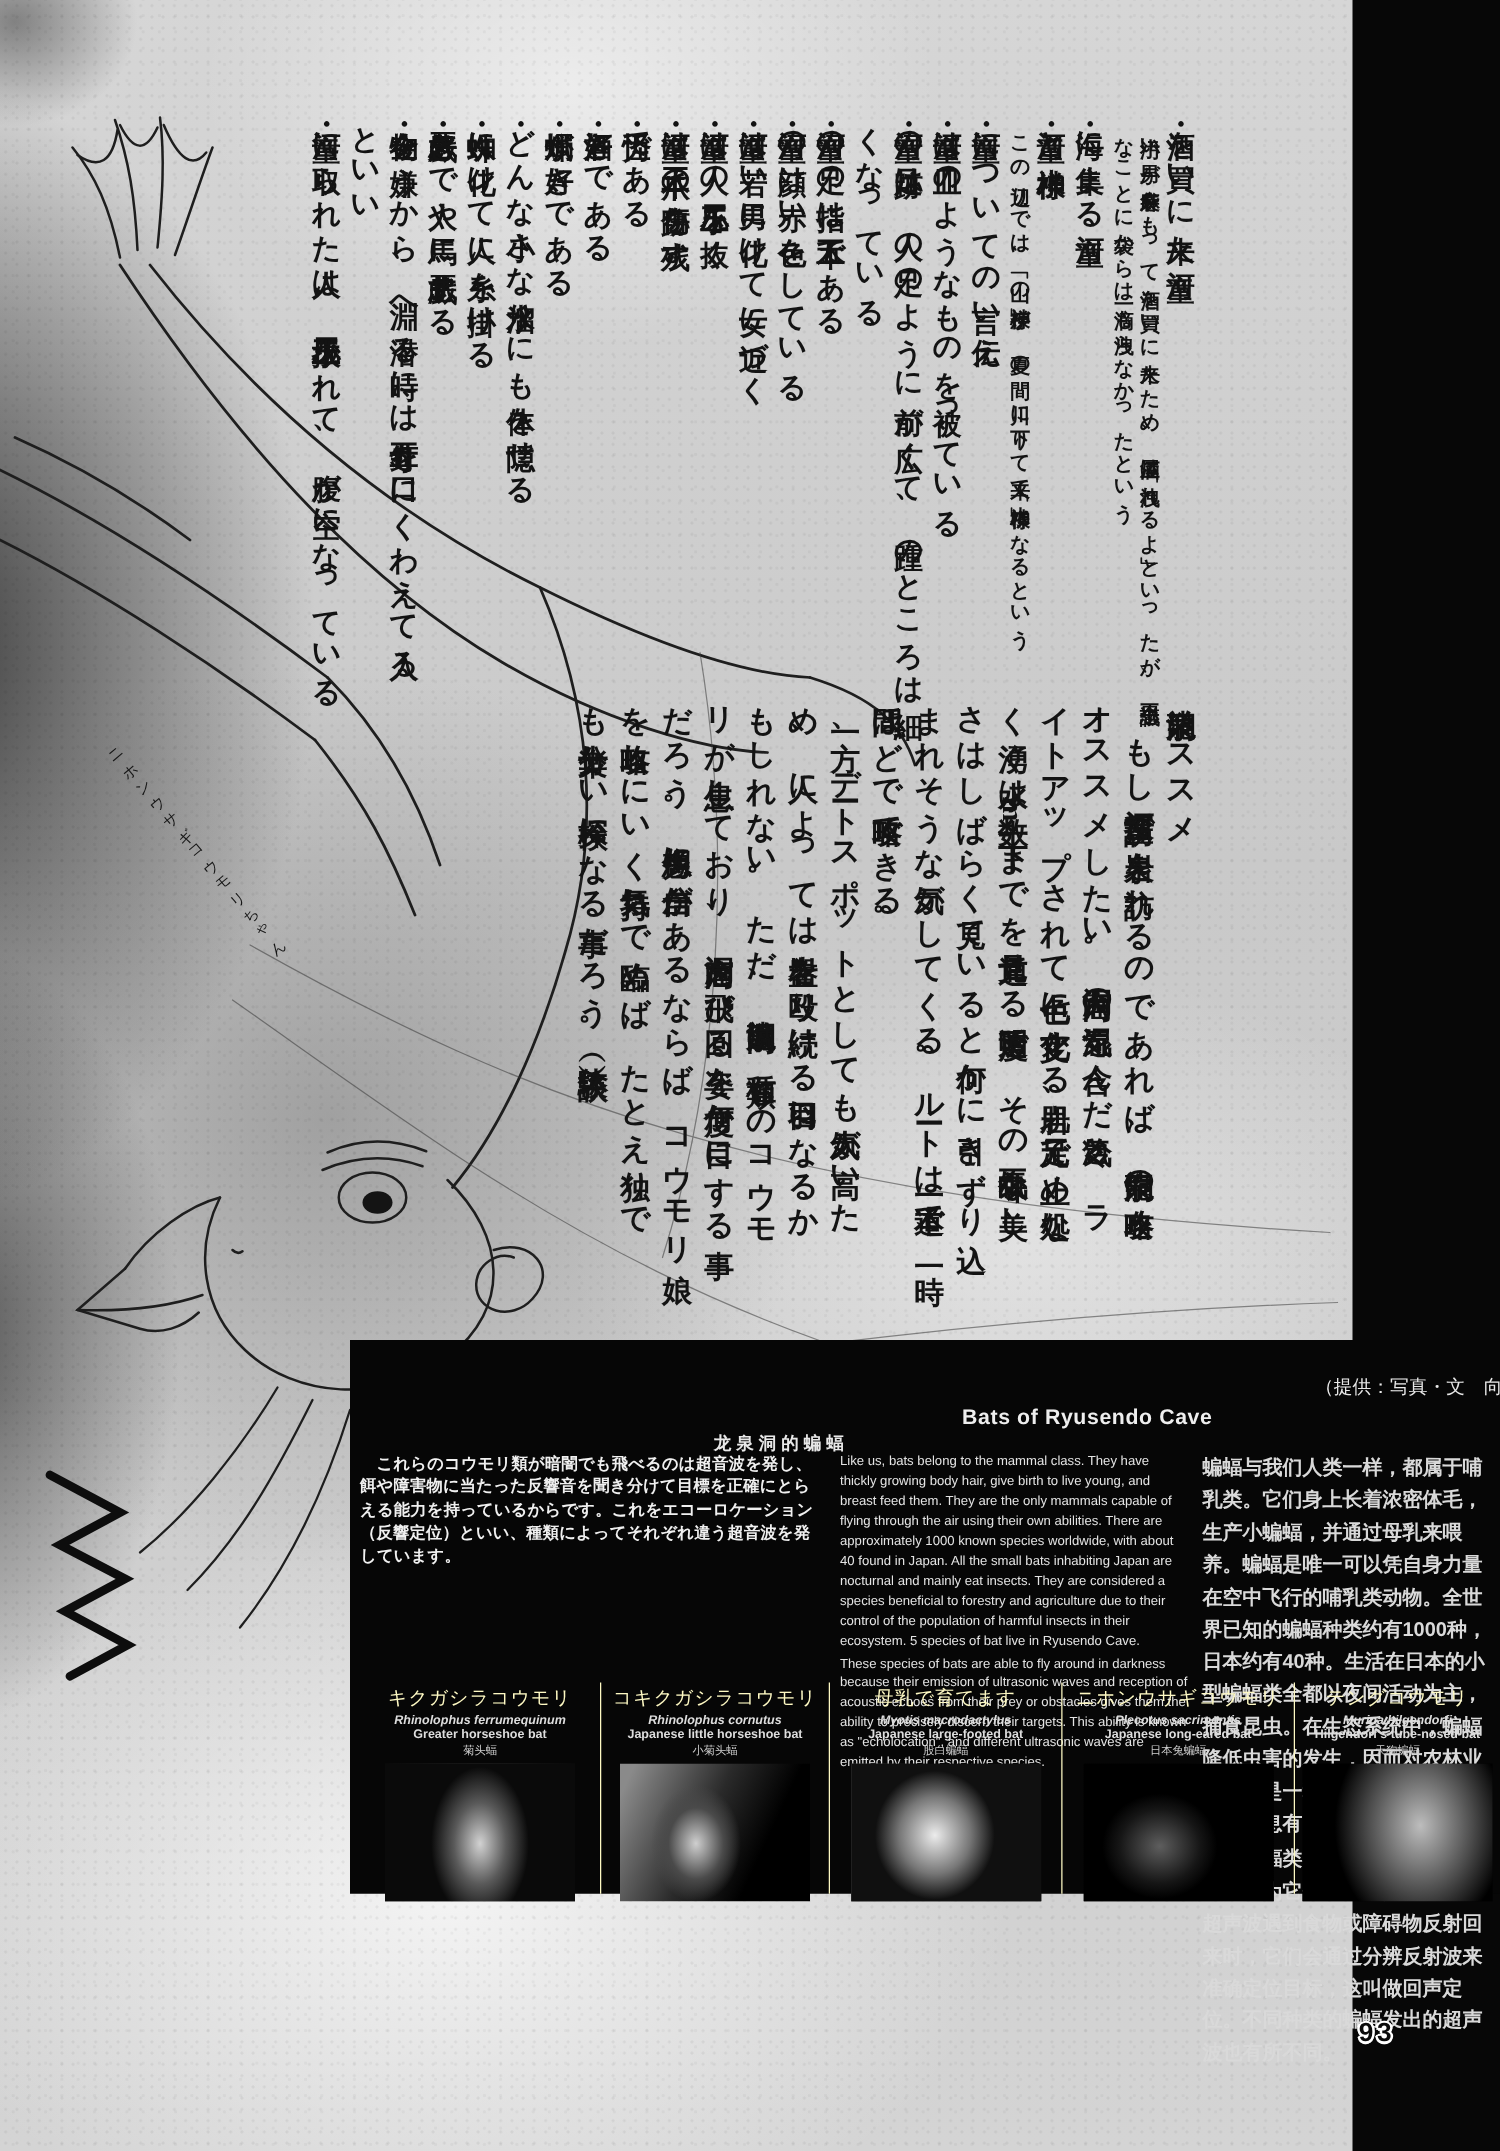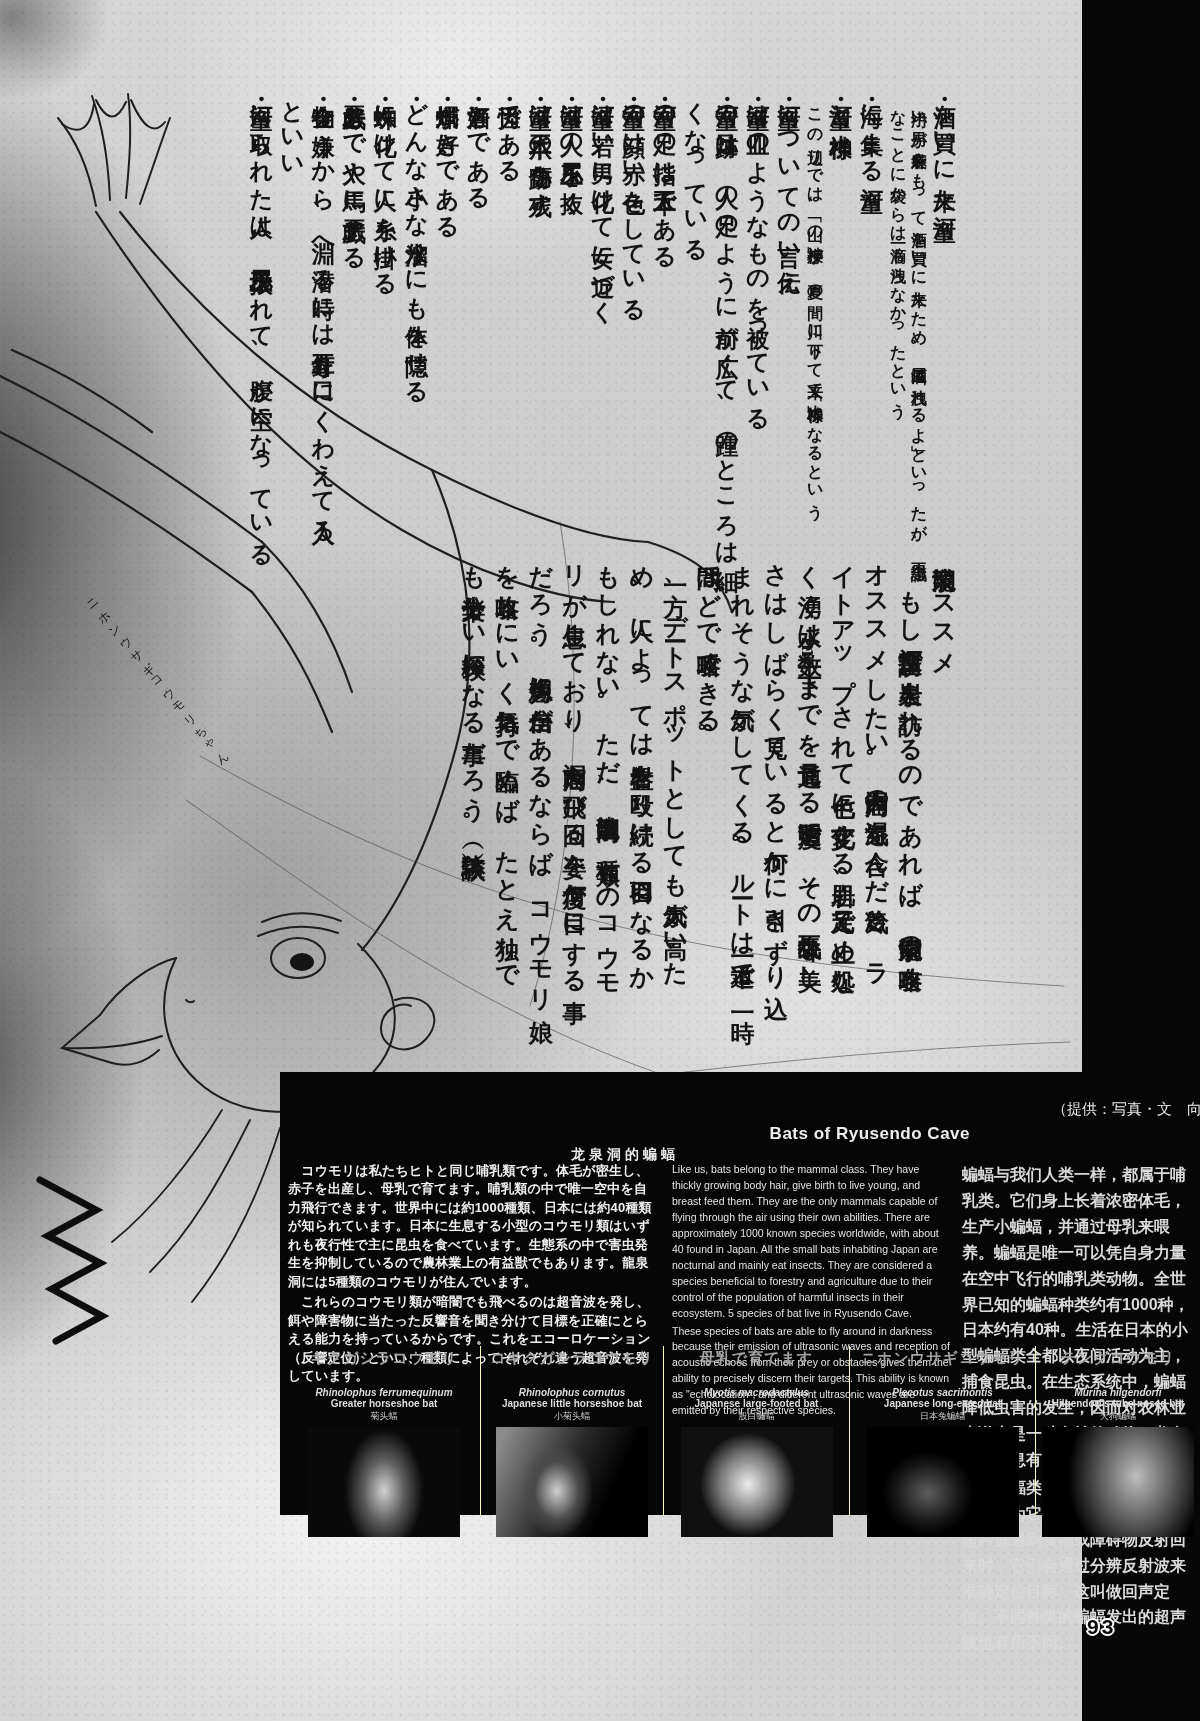--- a/index.html
+++ b/index.html
@@ -51,22 +51,22 @@
   .panel-credit{position:absolute;top:28px;left:772px;font-size:15px;white-space:nowrap;color:#e8e8e8;}
   .panel-cols{position:absolute;top:90px;left:8px;width:912px;display:flex;gap:12px;}
   .panel-cols p{margin:0 0 2px 0;}
   .col-ja{width:372px;font-size:13px;font-weight:bold;line-height:1.42;color:#f0f0f0;letter-spacing:.2px;}
   .col-en{width:278px;font-size:10.5px;line-height:1.52;color:#e4e4e4;}
   .col-zh{width:238px;font-size:16px;font-weight:bold;line-height:1.62;color:#d9d9d9;}
   .species-row{position:absolute;left:8px;top:274px;width:912px;height:169px;display:flex;}
   .species{box-sizing:border-box;text-align:center;padding-top:3px;}
   .species+.species{border-left:1px solid #fef9c3;}
   .sp-1{width:192px;} .sp-2{width:183px;} .sp-3{width:186px;} .sp-4{width:186px;} .sp-5{flex:1;}
-  .s-ja{font-size:15px;font-weight:bold;letter-spacing:1px;color:#a3a3a3;}
-  .s-latin{font-size:10px;font-style:italic;font-weight:bold;margin-top:19px;color:#ddd;}
+  .s-ja{font-size:15px;font-weight:normal;letter-spacing:1px;color:#fef9c3;}
+  .s-latin{font-size:10px;font-style:italic;font-weight:bold;margin-top:3px;color:#ddd;}
   .s-en{font-size:10px;font-weight:bold;color:#ddd;}
   .s-zh{font-size:9px;margin-top:1px;color:#cfcfcf;}
   .s-photo{width:152px;height:110px;margin:4px auto 0;background:#000;}
   .sp-1 .s-photo{background:
       radial-gradient(46px 72px at 50% 58%, #d2d2d2 0%, #5a5a5a 45%, #0a0a0a 85%),
       radial-gradient(130px 46px at 50% 8%, #7a7a7a, rgba(0,0,0,0) 70%),#050505;}
   .sp-2 .s-photo{background:
       radial-gradient(40px 52px at 40% 58%, #cfcfcf 0%, #4a4a4a 55%, rgba(0,0,0,0) 90%),
       linear-gradient(115deg,#8a8a8a 6%,#2a2a2a 45%,#000 72%);}
   .sp-3 .s-photo{background:
@@ -180,21 +180,20 @@
 
   <div class="right-strip"></div>
 
   <div class="panel">
     <div class="panel-title-en">Bats of Ryusendo Cave</div>
     <div class="panel-title-zh">龙泉洞的蝙蝠</div>
     <div class="panel-credit">（提供：写真・文　向山 満）</div>
 
     <div class="panel-cols">
       <div class="col-ja">
-        <p>　コウモリは私たちヒトと同じ哺乳類です。体毛が密生し、赤子を出産し、母乳で育てます。哺乳類の中で唯一空中を自力飛行できます。世界中には約1000種類、日本には約40種類が知られています。日本に生息する小型のコウモリ類はいずれも夜行性で主に昆虫を食べています。生態系の中で害虫発生を抑制しているので農林業上の有益獣でもあります。龍泉洞には5種類のコウモリが住んでいます。</p>
         <p>　これらのコウモリ類が暗闇でも飛べるのは超音波を発し、餌や障害物に当たった反響音を聞き分けて目標を正確にとらえる能力を持っているからです。これをエコーロケーション（反響定位）といい、種類によってそれぞれ違う超音波を発しています。</p>
       </div>
       <div class="col-en">
         <p>Like us, bats belong to the mammal class. They have thickly growing body hair, give birth to live young, and breast feed them. They are the only mammals capable of flying through the air using their own abilities. There are approximately 1000 known species worldwide, with about 40 found in Japan. All the small bats inhabiting Japan are nocturnal and mainly eat insects. They are considered a species beneficial to forestry and agriculture due to their control of the population of harmful insects in their ecosystem. 5 species of bat live in Ryusendo Cave.</p>
         <p>These species of bats are able to fly around in darkness because their emission of ultrasonic waves and reception of acoustic echoes from their prey or obstacles gives them the ability to precisely discern their targets. This ability is known as "echolocation", and different ultrasonic waves are emitted by their respective species.</p>
       </div>
       <div class="col-zh">
         <p>蝙蝠与我们人类一样，都属于哺乳类。它们身上长着浓密体毛，生产小蝙蝠，并通过母乳来喂养。蝙蝠是唯一可以凭自身力量在空中飞行的哺乳类动物。全世界已知的蝙蝠种类约有1000种，日本约有40种。生活在日本的小型蝙蝠类全都以夜间活动为主，捕食昆虫。在生态系统中，蝙蝠降低虫害的发生，因而对农林业来说也是一种有益的动物。龙泉洞内栖息有5种类型的蝙蝠。</p>
         <p>这些蝙蝠类在黑暗中也能飞行，这是因为它们能发射超声波，当超声波遇到食物或障碍物反射回来时，它们会通过分辨反射波来准确定位目标，这叫做回声定位。不同种类的蝙蝠发出的超声波也有所不同。</p>
       </div>

